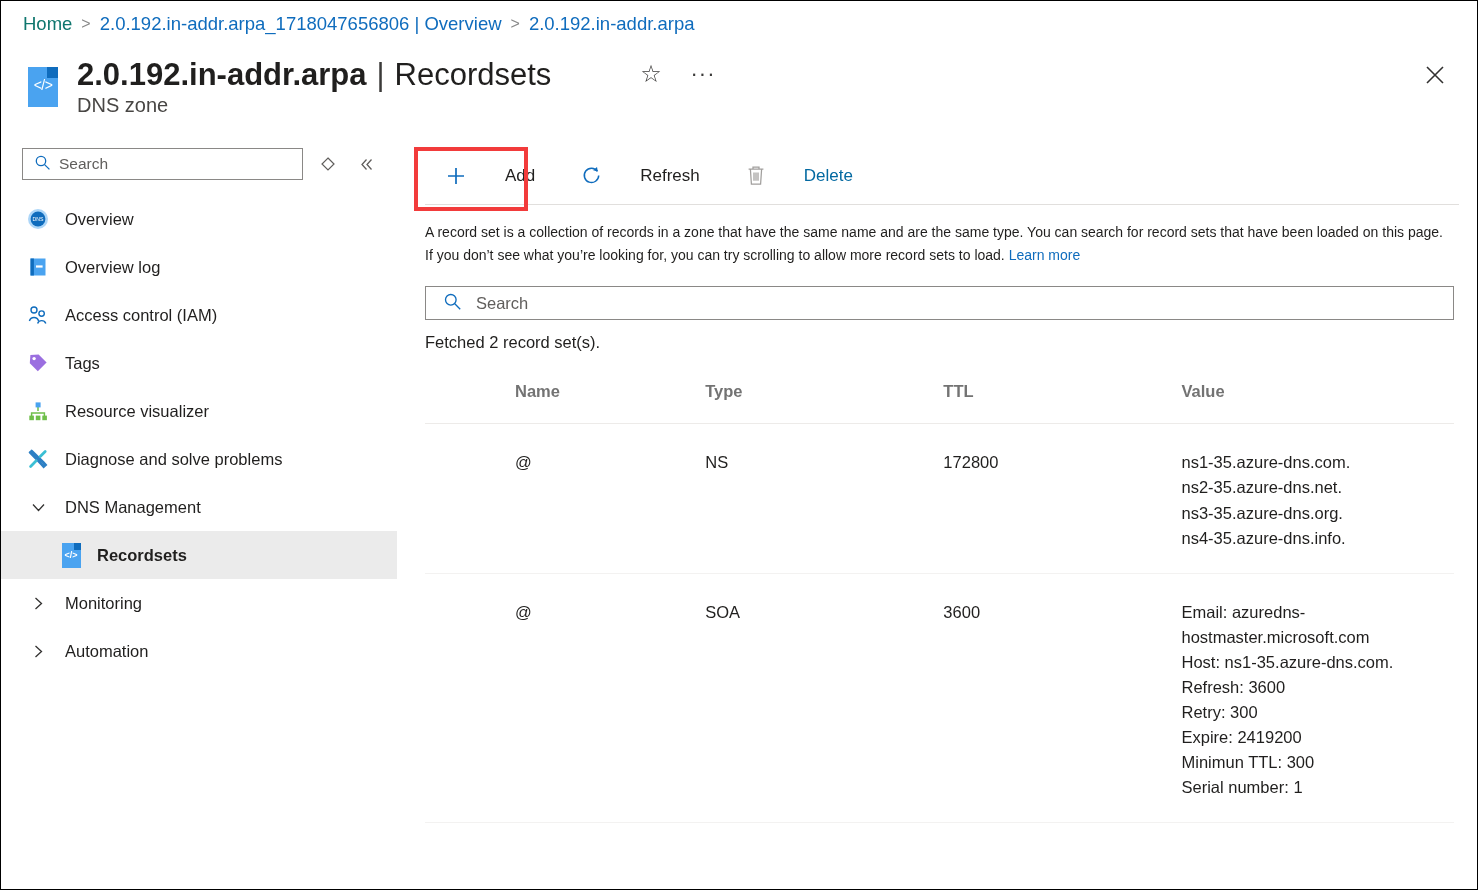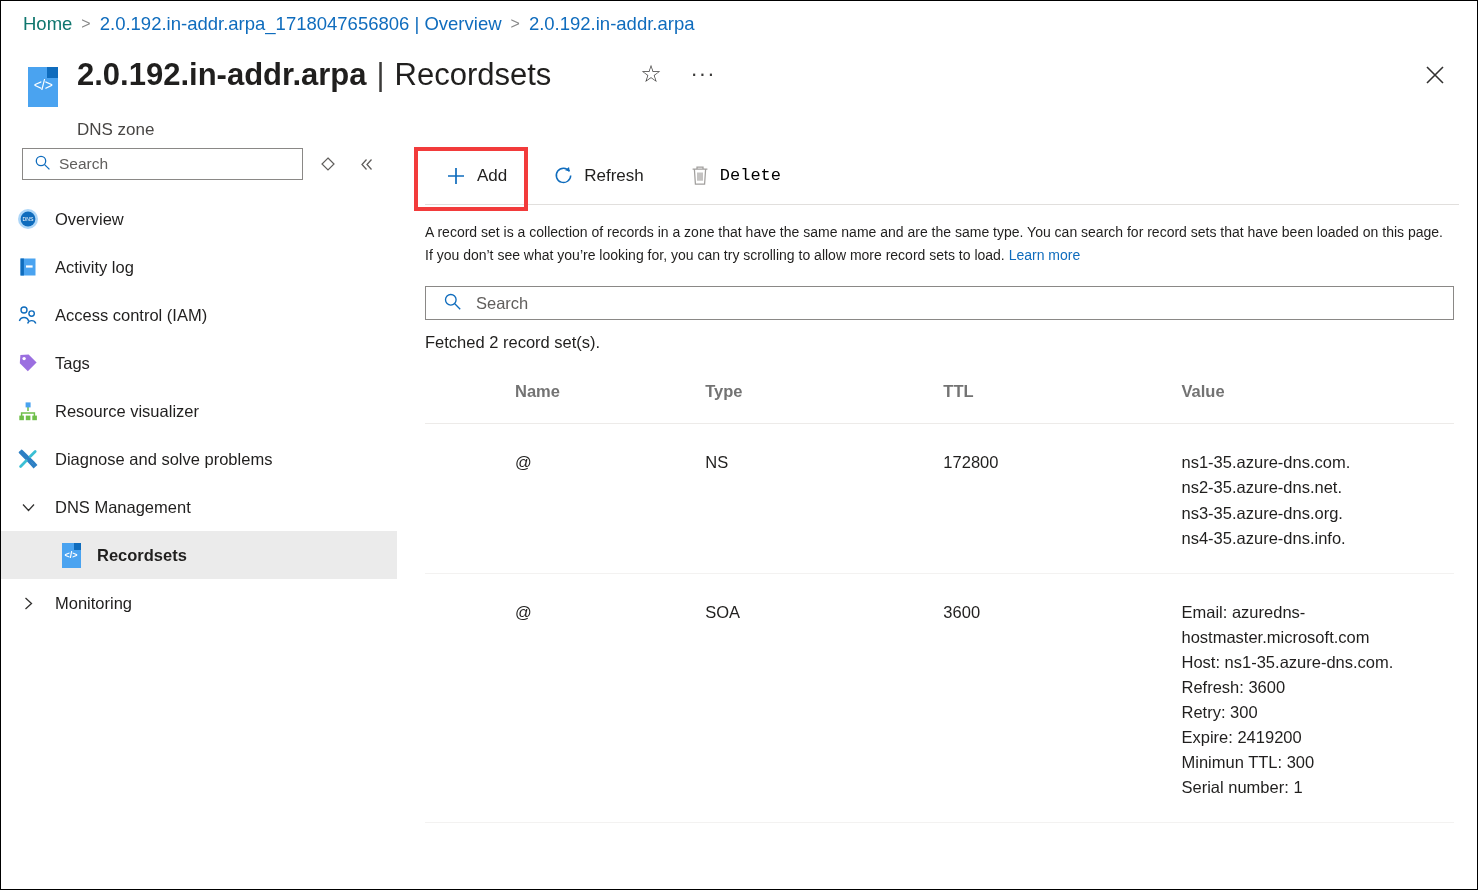--- a/index.html
+++ b/index.html
@@ -64,23 +64,23 @@
     font-size: 31px;
     font-weight: 600;
     line-height: 1.05;
     color: #201f1e;
     white-space: nowrap;
     display: flex; align-items: baseline;
   }
   .page-title .tsep { font-weight: 300; margin: 0 10px; color: #3b3a39; }
   .page-title .tsub { font-weight: 400; }
   .page-subtitle {
-    font-size: 17px;
+    font-size: 20px;
     color: #484644;
-    margin-top: 28px;
+    margin-top: 2px;
   }
   .title-actions {
     position: absolute;
     left: 637px; top: 60px;
     display: flex; align-items: center;
     gap: 26px;
   }
   .icon-btn {
     width: 26px; height: 26px;
     display: flex; align-items: center; justify-content: center;
@@ -131,21 +131,21 @@
     margin-left: 12px;
     display: flex; align-items: center; justify-content: center;
     cursor: pointer;
   }
   .nav-tool:first-of-type { margin-left: 18px; }
 
   .nav-list { margin-top: 8px; }
   .nav-item {
     display: flex; align-items: center;
     height: 48px;
-    padding-left: 14px;
+    padding-left: 24px;
     font-size: 16.5px;
     color: #201f1e;
     cursor: pointer;
     white-space: nowrap;
   }
   .nav-item.selected {
     background: #ebebeb;
     font-weight: 600;
   }
   .nav-item .nav-ico {
@@ -186,23 +186,24 @@
     gap: 0px;
   }
   .cmd {
     display: flex; align-items: center;
     height: 40px;
     padding: 0 12px;
     font-size: 17px;
     color: #201f1e;
     cursor: pointer;
     white-space: nowrap;
+    gap: 28px;
   }
   .cmd .ci { margin-right: 10px; display: flex; align-items: center; }
-  .cmd.disabled { color: #000000; cursor: default; font-family: Liberation Mono, monospace; }
+  .cmd.disabled { color: #0369a1; cursor: default; }
   .cmd.first { margin-left: 8px; }
   .cmd.spaced { margin-left: 22px; }
 
   .highlight-box {
     position: absolute;
     left: -11px; top: 0px;
     width: 114px; height: 64px;
     border: 4px solid #f23b3b;
     pointer-events: none;
   }
@@ -351,21 +352,21 @@
       </div>
 
       <div class="nav-item">
         <span class="nav-ico">
           <svg width="22" height="22" viewBox="0 0 22 22">
               <rect x="3.5" y="2.5" width="15" height="17" fill="#4aa3f0"></rect>
               <rect x="3.5" y="2.5" width="3.4" height="17" fill="#0f6cbd"></rect>
               <rect x="9" y="9.4" width="6.6" height="2.2" fill="#ffffff"></rect>
             </svg>
         </span>
-        <span>Activity log</span>
+        <span>Overview log</span>
       </div>
 
       <div class="nav-item">
         <span class="nav-ico">
           <svg width="22" height="22" viewBox="0 0 22 22" fill="none" stroke="#0f6cbd" stroke-width="1.4">
             <circle cx="7" cy="6" r="3"></circle>
               <path d="M2.4 17 A4.8 4.8 0 0 1 11.6 17"></path>
             <circle cx="14.6" cy="9.6" r="2.7"></circle>
               <path d="M10.6 19.4 A4.4 4.4 0 0 1 18.8 19.4"></path>
           </svg>
@@ -429,20 +430,28 @@
 
       <div class="nav-item">
         <span class="chev">
           <svg width="15" height="15" viewBox="0 0 15 15">
               <path d="M4.5 2 L10.5 7.5 L4.5 13" stroke="#323130" stroke-width="1.3" fill="none"></path>
             </svg>
         </span>
         <span>Monitoring</span>
       </div>
 
+      <div class="nav-item">
+        <span class="chev">
+          <svg width="15" height="15" viewBox="0 0 15 15">
+              <path d="M4.5 2 L10.5 7.5 L4.5 13" stroke="#323130" stroke-width="1.3" fill="none"></path>
+            </svg>
+        </span>
+        <span>Automation</span>
+      </div>
 
 
     </div>
   </div>
 
   <div class="content">
 
     <div class="cmdbar">
       <div class="cmd first">
         <span class="ci">

